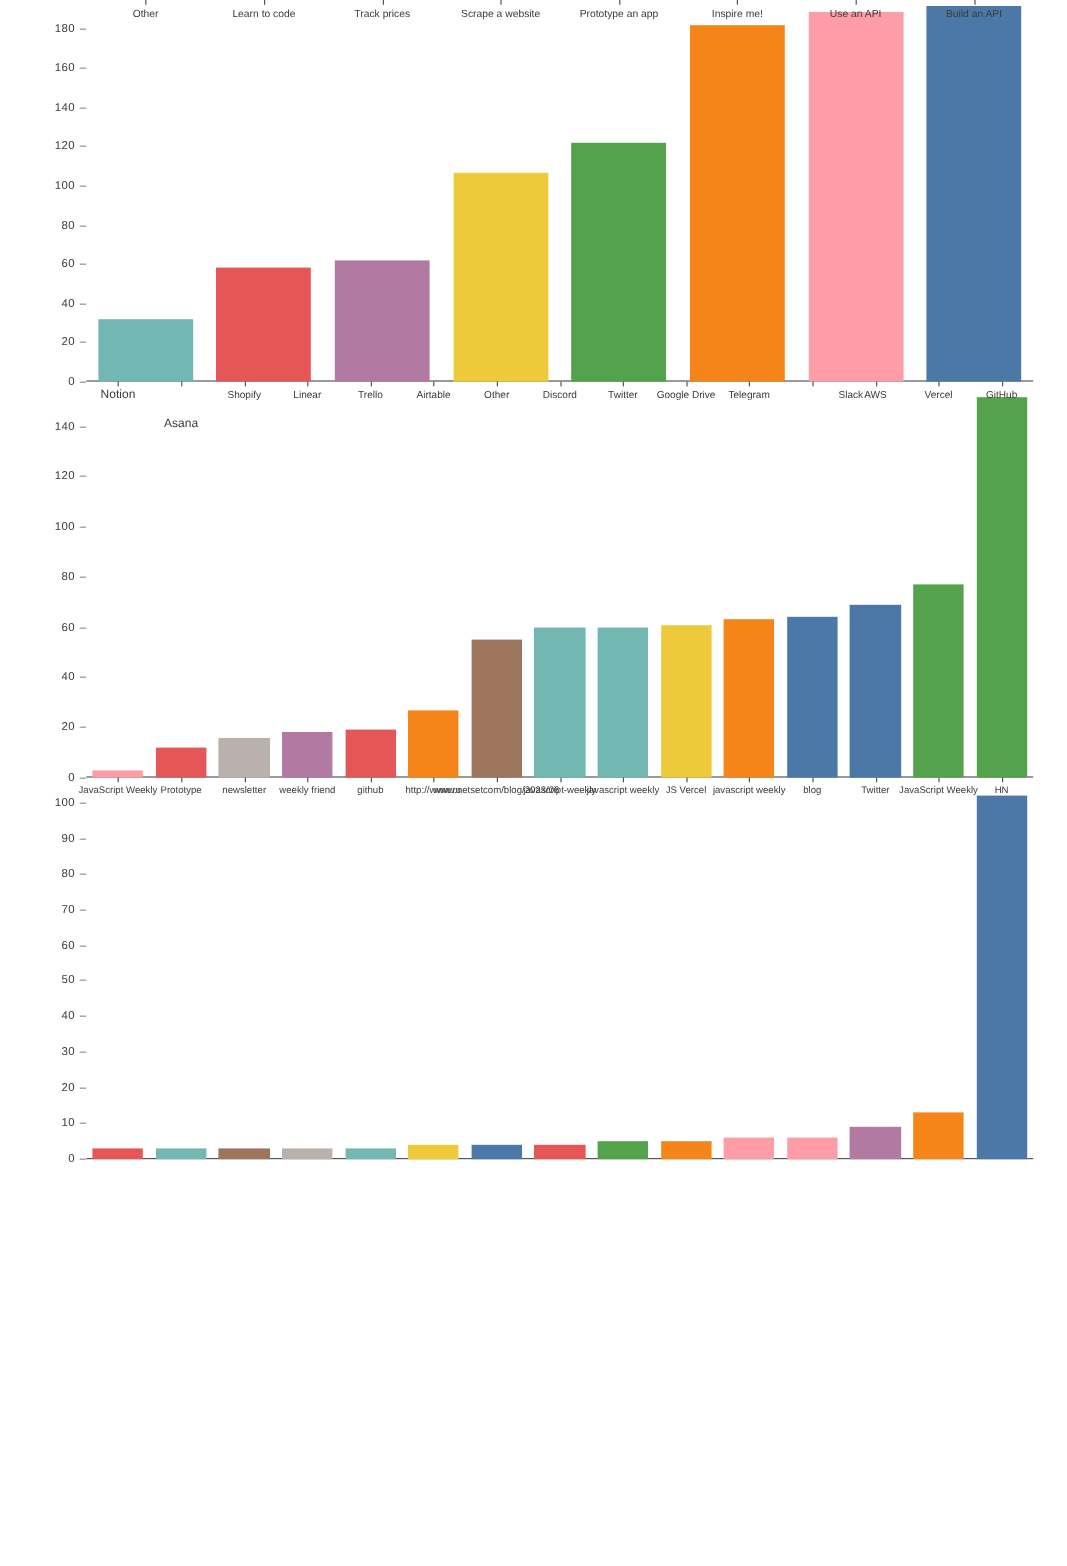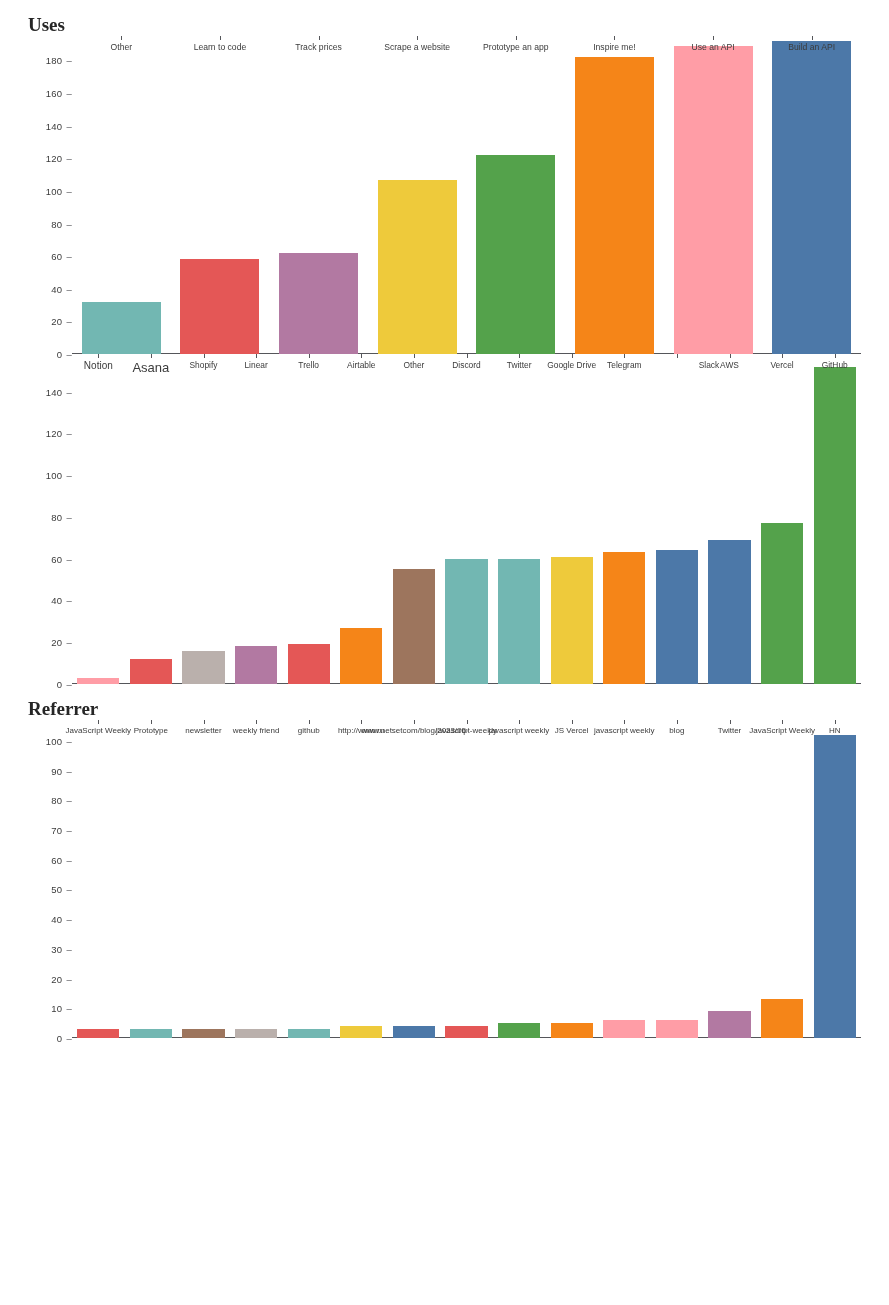--- a/index.html
+++ b/index.html
@@ -41,21 +41,20 @@
   #uses-plot{height:318px;}
   #services-plot{height:330px;}
   #referrer-plot{height:318px;}
 </style>
 </head>
 <body>
 
 <div class="page">
 
 
-  <h2 class="section">Uses</h2>
   <div class="chart">
     <div class="plot" id="uses-plot">
       <div class="axis-line"></div>
       <div class="yaxis">
           <div class="ytick" style="top: 318px;"><span>0</span><span class="dash">–</span></div>
           <div class="ytick" style="top: 285.385px;"><span>20</span><span class="dash">–</span></div>
           <div class="ytick" style="top: 252.769px;"><span>40</span><span class="dash">–</span></div>
           <div class="ytick" style="top: 220.154px;"><span>60</span><span class="dash">–</span></div>
           <div class="ytick" style="top: 187.538px;"><span>80</span><span class="dash">–</span></div>
           <div class="ytick" style="top: 154.923px;"><span>100</span><span class="dash">–</span></div>
@@ -122,21 +121,21 @@
           <div class="bar" title="Telegram: 63" style="left: 531.26px; width: 42.08px; height: 131.582px; background: rgb(245, 133, 24);"></div>
           <div class="bar" title="Slack: 64" style="left: 583.86px; width: 42.08px; height: 133.671px; background: rgb(76, 120, 168);"></div>
           <div class="bar" title="AWS: 69" style="left: 636.46px; width: 42.08px; height: 144.114px; background: rgb(76, 120, 168);"></div>
           <div class="bar" title="Vercel: 77" style="left: 689.06px; width: 42.08px; height: 160.823px; background: rgb(84, 162, 75);"></div>
           <div class="bar" title="GitHub: 152" style="left: 741.66px; width: 42.08px; height: 317.468px; background: rgb(84, 162, 75);"></div>
         </div>
       <div class="xlabels">
           <div class="xtick" style="left: 26.3px;"></div>
           <div class="xlabel" style="left: 26.3px; font-size: 10px;">Notion</div>
           <div class="xtick" style="left: 78.9px;"></div>
-          <div class="xlabel" style="left: 78.9px; font-size: 13px;">Asana</div>
+          <div class="xlabel" style="left: 78.9px; font-size: 10px; margin-top: 24px;">Asana</div>
           <div class="xtick" style="left: 131.5px;"></div>
           <div class="xlabel" style="left: 131.5px; font-size: 8.4px;">Shopify</div>
           <div class="xtick" style="left: 184.1px;"></div>
           <div class="xlabel" style="left: 184.1px; font-size: 8.4px;">Linear</div>
           <div class="xtick" style="left: 236.7px;"></div>
           <div class="xlabel" style="left: 236.7px; font-size: 8.4px;">Trello</div>
           <div class="xtick" style="left: 289.3px;"></div>
           <div class="xlabel" style="left: 289.3px; font-size: 8.4px;">Airtable</div>
           <div class="xtick" style="left: 341.9px;"></div>
           <div class="xlabel" style="left: 341.9px; font-size: 8.4px;">Other</div>
@@ -153,21 +152,20 @@
           <div class="xtick" style="left: 657.5px;"></div>
           <div class="xlabel" style="left: 657.5px; font-size: 8.4px;">AWS</div>
           <div class="xtick" style="left: 710.1px;"></div>
           <div class="xlabel" style="left: 710.1px; font-size: 8.4px;">Vercel</div>
           <div class="xtick" style="left: 762.7px;"></div>
           <div class="xlabel" style="left: 762.7px; font-size: 8.4px;">GitHub</div>
         </div>
     </div>
   </div>
 
-  <h2 class="section">Referrer</h2>
   <div class="chart">
     <div class="plot" id="referrer-plot">
       <div class="axis-line"></div>
       <div class="yaxis">
           <div class="ytick" style="top: 318px;"><span>0</span><span class="dash">–</span></div>
           <div class="ytick" style="top: 288.28px;"><span>10</span><span class="dash">–</span></div>
           <div class="ytick" style="top: 258.561px;"><span>20</span><span class="dash">–</span></div>
           <div class="ytick" style="top: 228.841px;"><span>30</span><span class="dash">–</span></div>
           <div class="ytick" style="top: 199.121px;"><span>40</span><span class="dash">–</span></div>
           <div class="ytick" style="top: 169.402px;"><span>50</span><span class="dash">–</span></div>

